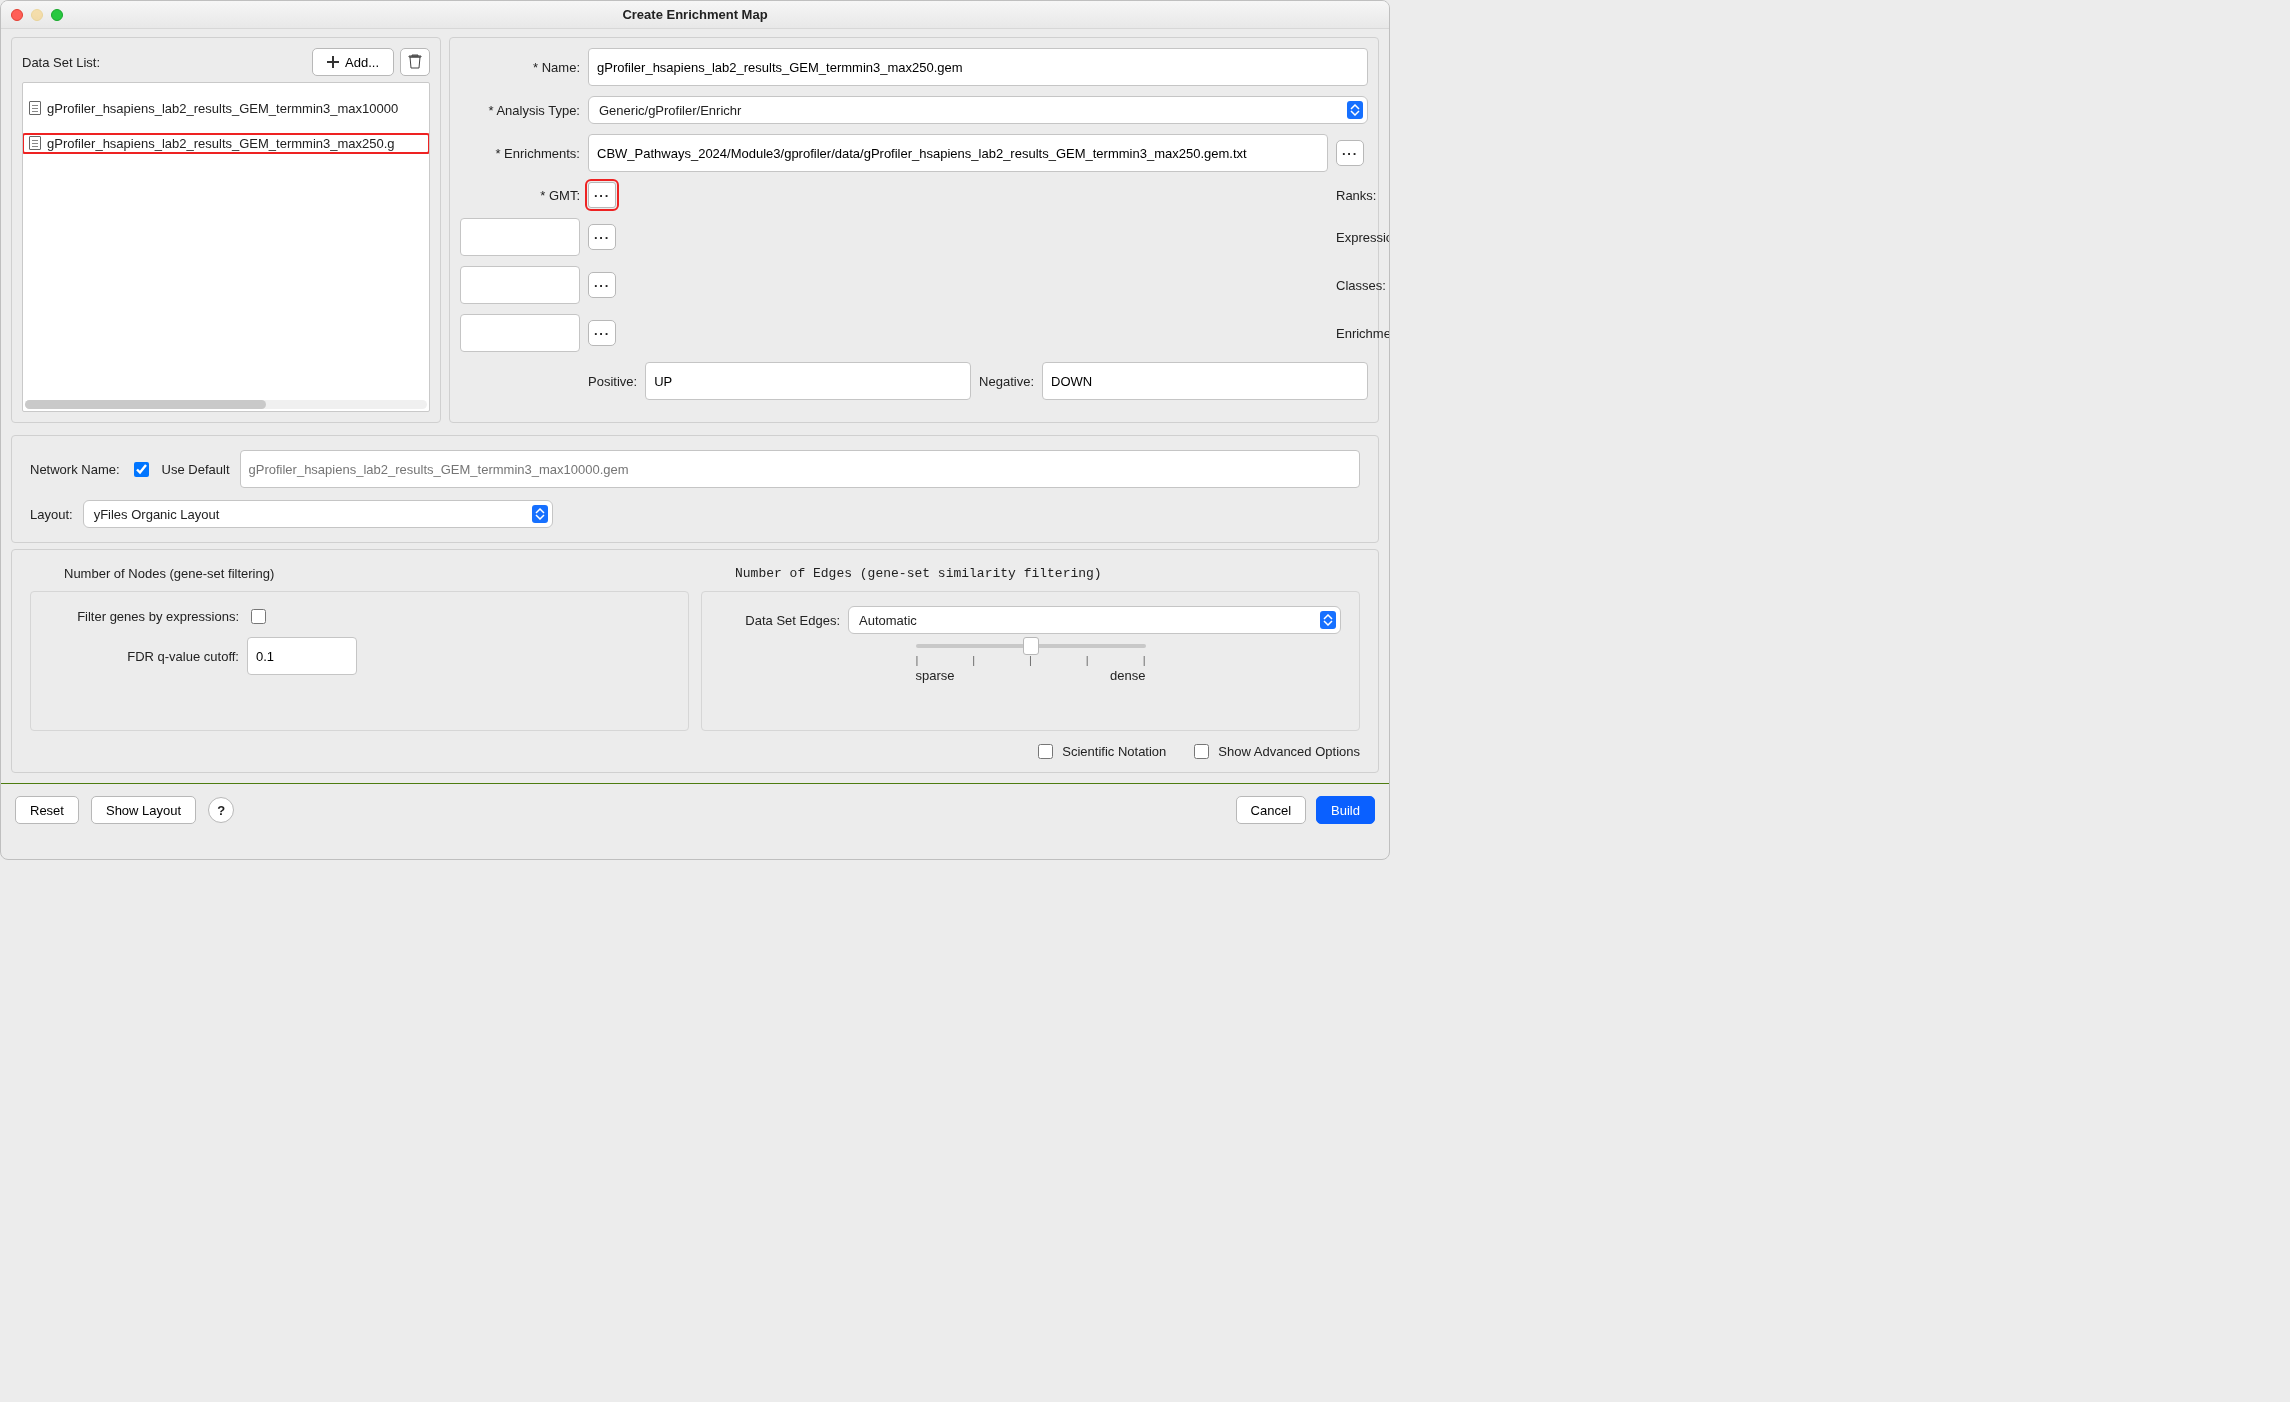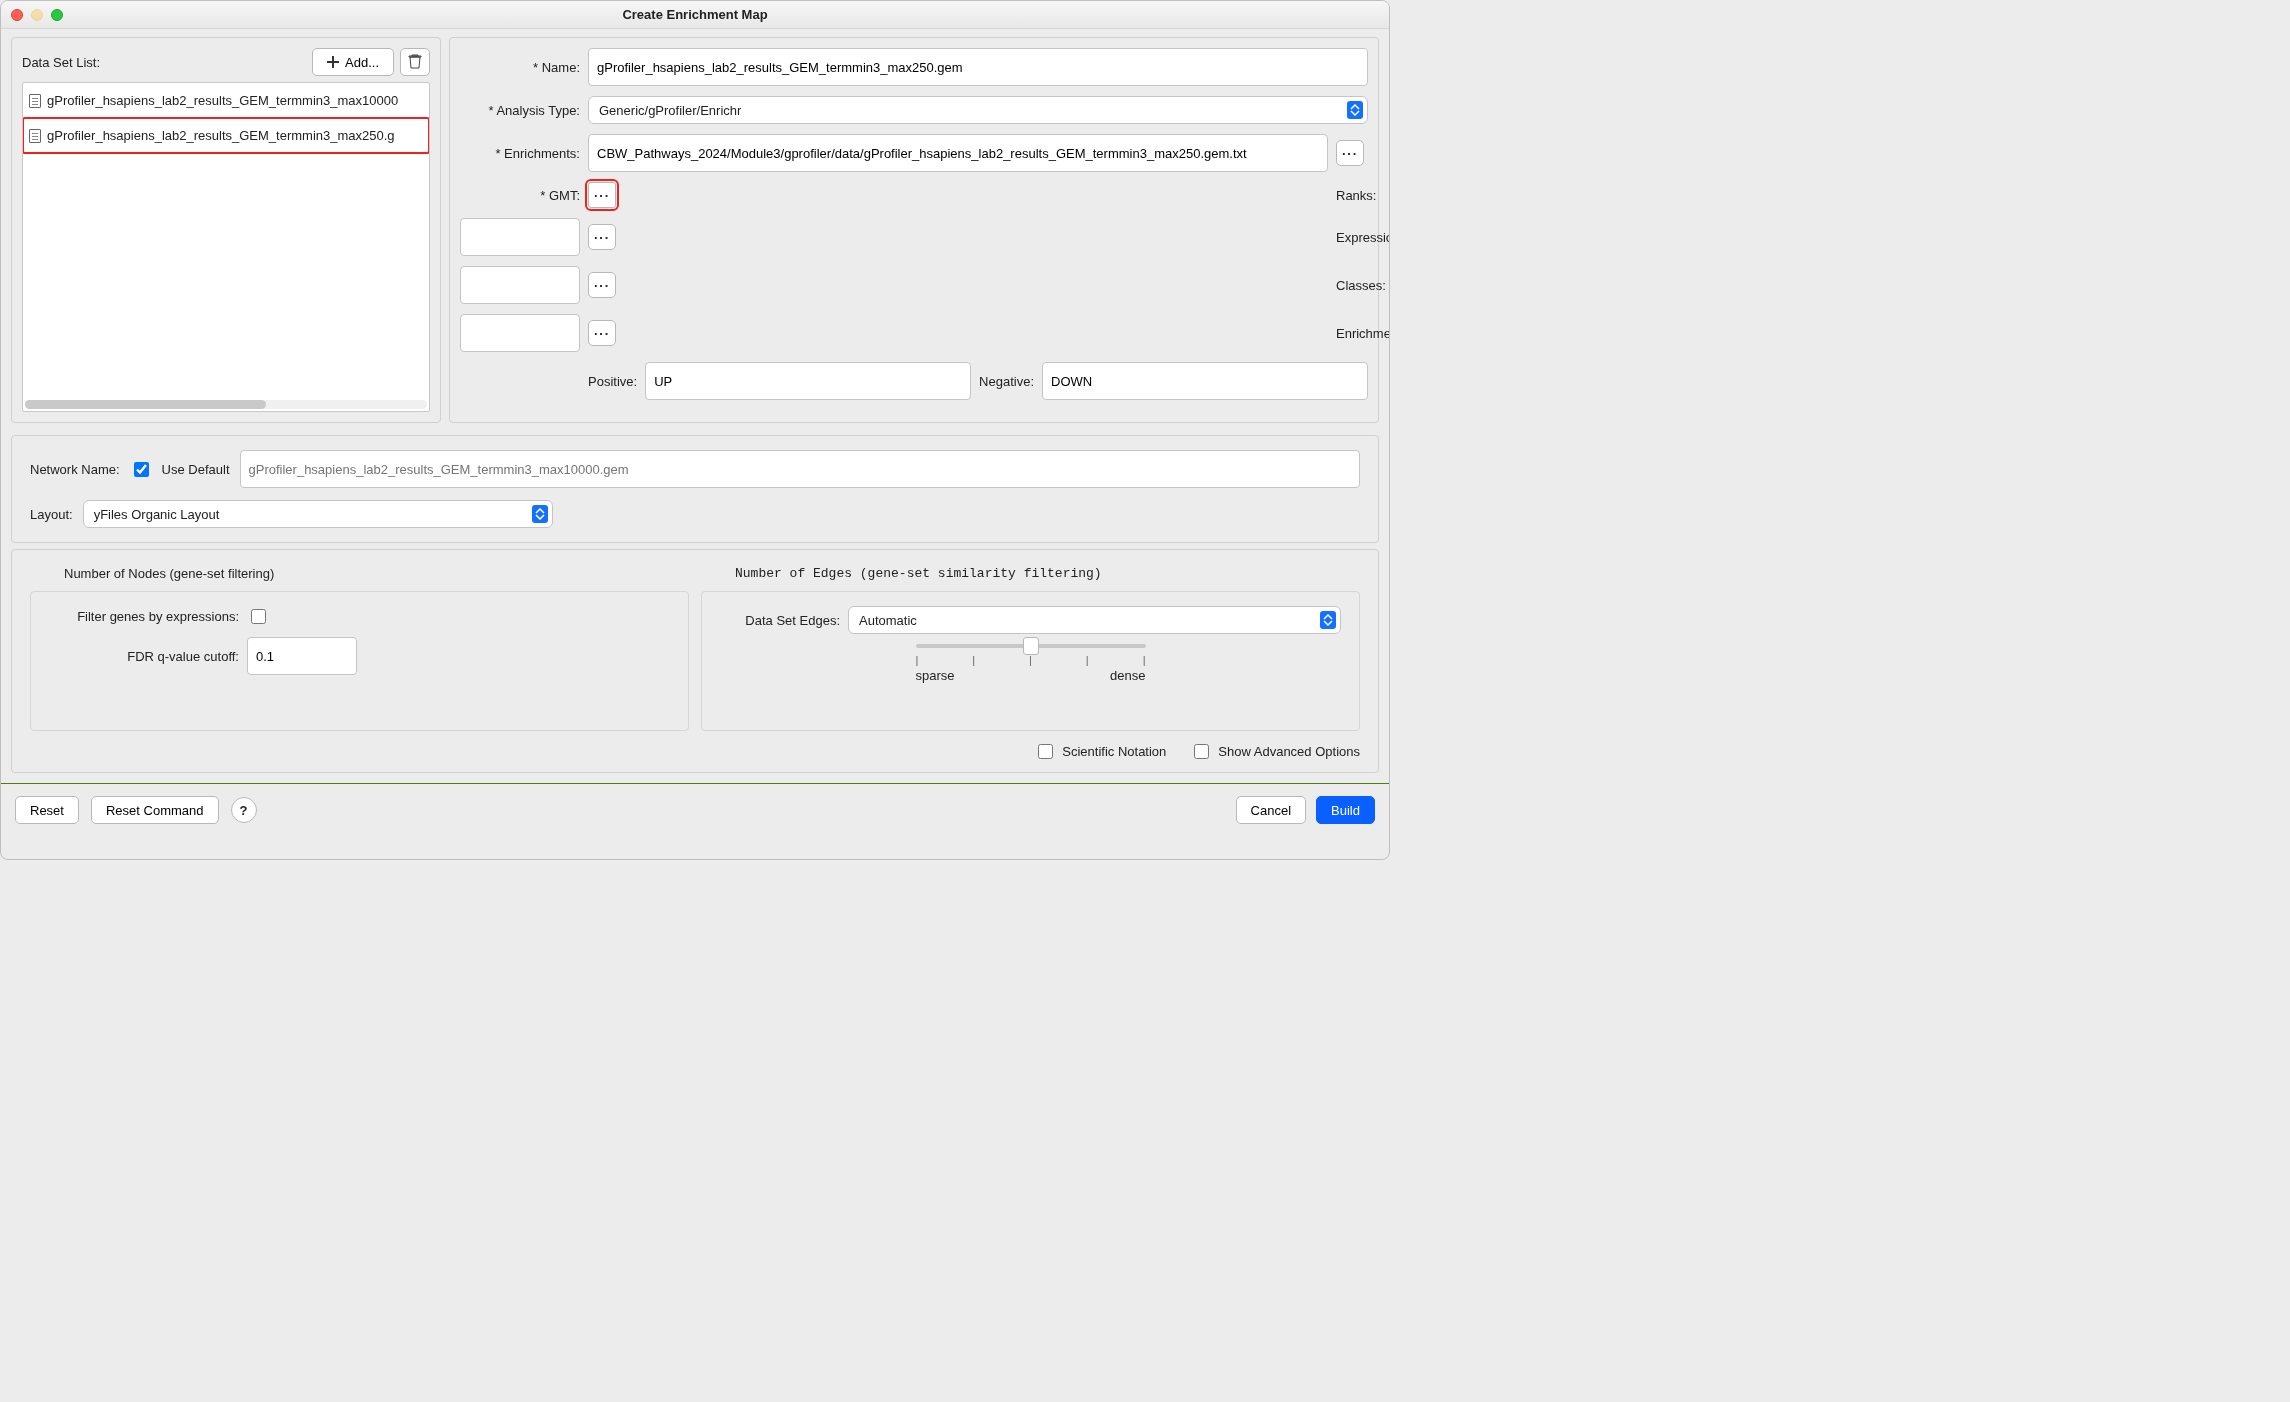--- a/index.html
+++ b/index.html
@@ -24,21 +24,21 @@
 .toprow { display:flex; gap:8px; }
 .leftcol { width: 430px; }
 .rightcol { flex:1; }
 
 .dsl-head { display:flex; align-items:center; gap:6px; margin-bottom:6px;}
 .dsl-head .lbl { flex:1; font-size:13px; }
 .btn { background:#fff; border:1px solid #b8b8b8; border-radius:5px; height:28px; display:inline-flex; align-items:center; justify-content:center; padding:0 14px; font-size:13px; cursor:pointer; }
 .btn.icon { padding:0; width:30px; }
 .btn.primary { background:#0a60ff; color:#fff; border-color:#0a60ff; }
 .listbox { background:#fff; border:1px solid #c9c9c9; border-radius:2px; height:330px; overflow:hidden; position:relative;}
-.listitem { display:flex; align-items:center; gap:6px; padding:10px 6px; font-size:13px; white-space:nowrap; overflow:hidden; }
+.listitem { display:flex; gap:6px; padding:2px 6px; font-size:13px; white-space:nowrap; overflow:hidden;margin-top:16px; }
 .listitem.selected { outline:2px solid #e22; outline-offset:-1px; border-radius:2px; }
 .file-icon{ width:12px;height:14px;border:1px solid #666; border-radius:1px; position:relative; flex:0 0 auto; background:#fff;}
 .file-icon:before{content:"";position:absolute;top:3px;left:2px;right:2px;height:1px;background:#888;box-shadow:0 3px 0 #888,0 6px 0 #888;}
 .hscroll { position:absolute; bottom:2px; left:2px; right:2px; height:9px; background:#f0f0f0; border-radius:5px;}
 .hscroll .thumb{ position:absolute; left:0; top:0; height:100%; width:60%; background:#c9c9c9; border-radius:5px;}
 
 .form { display:grid; grid-template-columns: 120px 1fr 32px; gap:10px 8px; align-items:center;}
 .flab { text-align:right; font-size:13px; }
 .inp { height:38px; border:1px solid #c5c5c5; border-radius:4px; background:#fff; padding:0 8px; font-size:13px; width:100%; }
 .inpwrap { display:flex; align-items:center; }
@@ -263,21 +263,21 @@
         </label>
       </div>
     </div>
   </div>
 
   <div class="footer">
     <button class="btn">
         <span>Reset</span>
       </button>
     <button class="btn">
-        <span>Reset Command</span>
+        <span>Show Layout</span>
       </button>
     <div class="help">?</div>
     <div class="right">
       <button class="btn">
           <span>Cancel</span>
         </button>
       <button class="btn primary">
           <span>Build</span>
         </button>
     </div>

